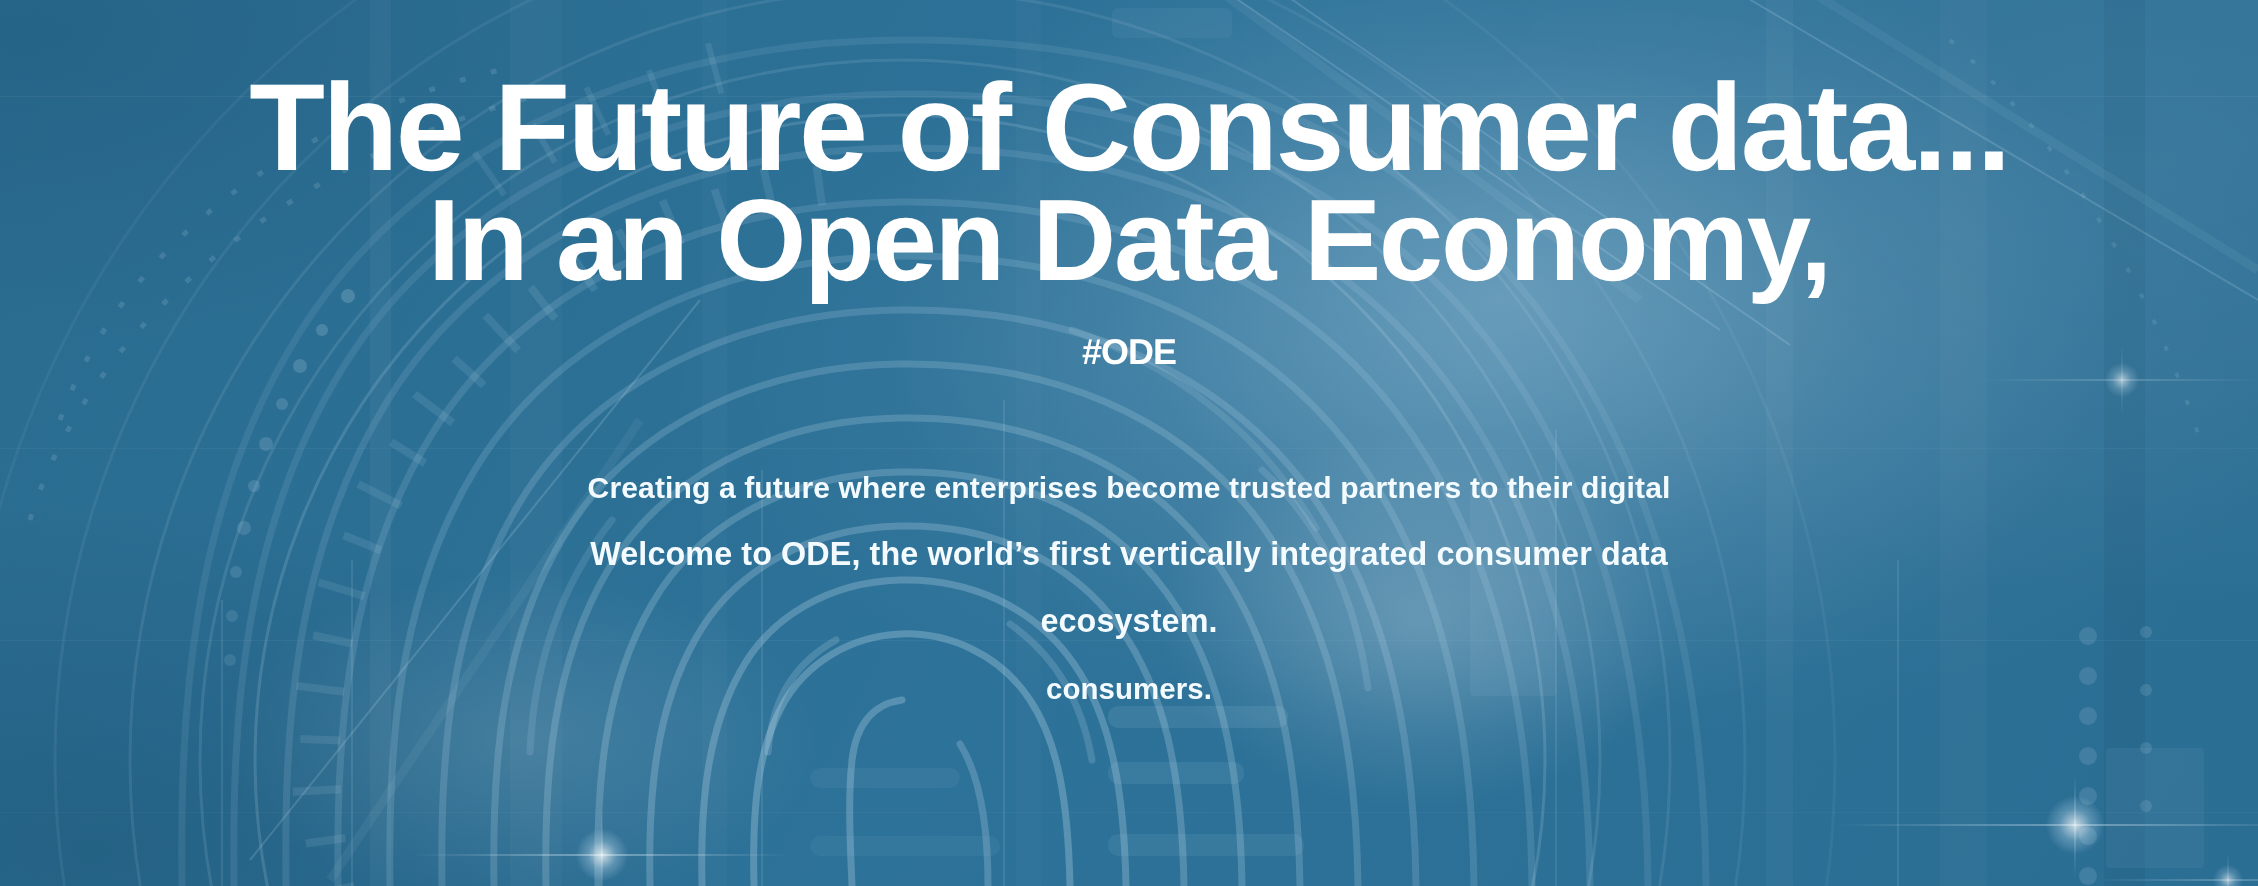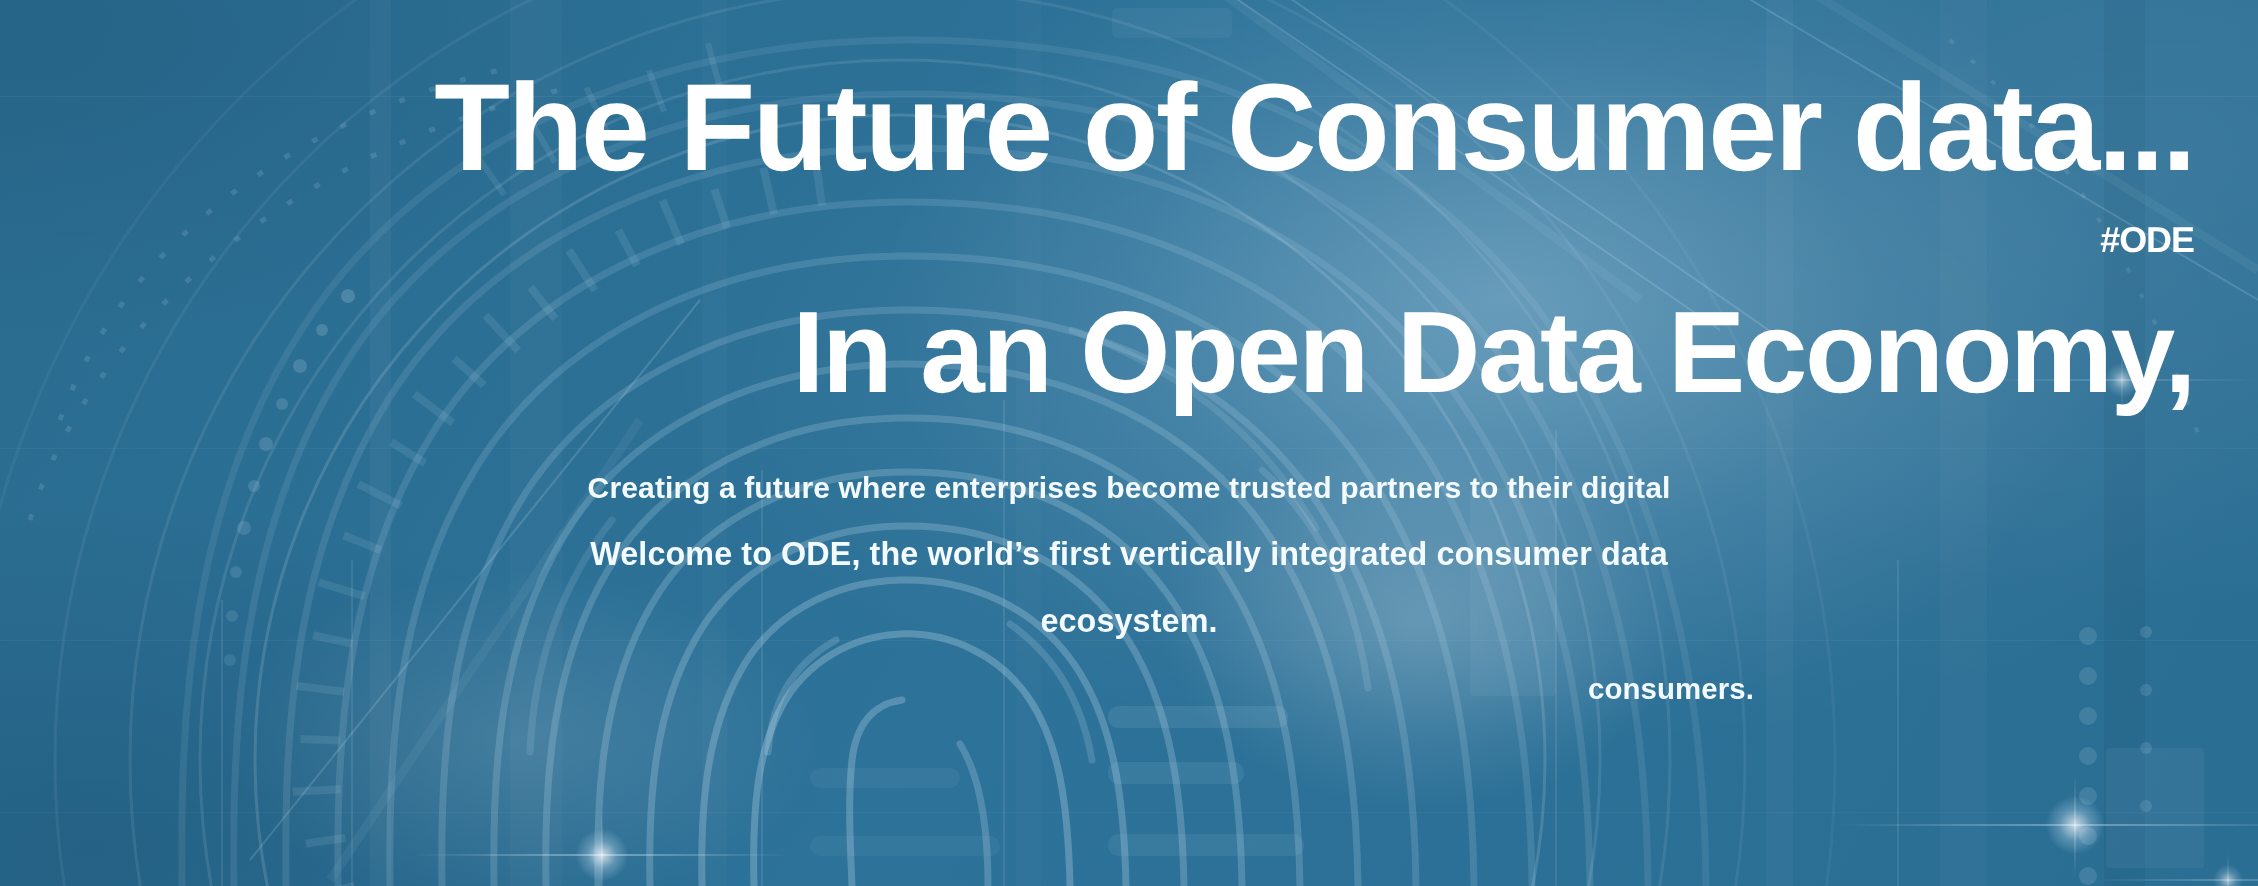--- a/index.html
+++ b/index.html
@@ -70,21 +70,21 @@
 
   
   .content{
     position:absolute; inset:0;
     display:flex; flex-direction:column; align-items:center;
     z-index:5;
   }
   .headline{
     width:2130px;
     margin-top:72px;
-    text-align:right;
+    text-align:center;
     color:#ffffff;
     font-weight:bold;
     font-size:132px;
     line-height:112px;
     letter-spacing:-2.4px;
     text-rendering:geometricPrecision;
   }
   .headline .ln{ display:block; white-space:nowrap; }
   .headline .ln3{ letter-spacing:-1px; }
 
@@ -400,25 +400,25 @@
         background:linear-gradient(90deg, rgba(234,246,255,0) 0%, rgba(234,246,255,.85) 50%, rgba(234,246,255,0) 100%);"></i>
     <i class="v" style="width:2px; height:56px; opacity:.22;
         background:linear-gradient(180deg, rgba(234,246,255,0) 0%, rgba(234,246,255,.8) 50%, rgba(234,246,255,0) 100%);"></i>
     <i class="core" style="width:30px; height:30px; opacity:.6;"></i>
   </div>
 
   <div class="content">
 
     <h1 class="headline">
       <span class="ln ln1" style="font-size: 123.94px;">The Future of Consumer data...</span>
+      <span class="ln ln2" style="font-size: 115.89px;">In an Open Data Economy,</span>
       <span class="ln ln3" style="font-size: 35.94px;">#ODE</span>
-      <span class="ln ln2" style="font-size: 115.89px;">In an Open Data Economy,</span>
     </h1>
 
     <p class="subtitle">
       <span class="sl" style="display: block; font-size: 30.1px;">Creating a future where enterprises become trusted partners to their digital</span>
       <span class="sl" style="display: block; font-size: 32.34px;">Welcome to ODE, the world’s first vertically integrated consumer data ecosystem.</span>
-      <span class="sl" style="display: block; font-size: 29.42px; text-align: right;">consumers.</span>
+      <span class="sl" style="display: block; font-size: 29.42px;">consumers.</span>
     </p>
 
   </div>
 
 </div>
 
 </body></html>

